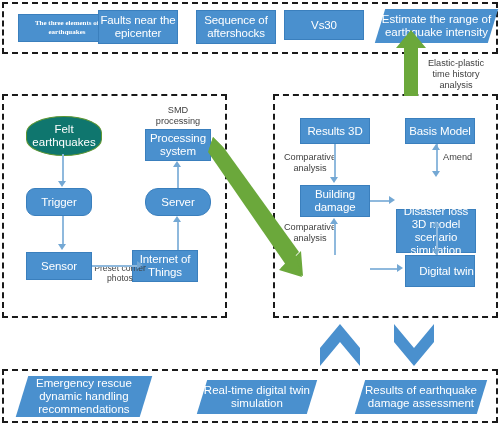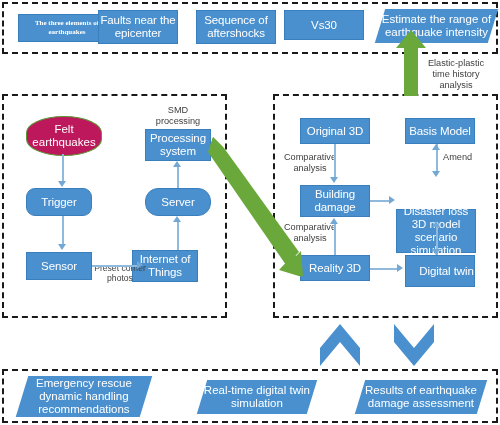--- a/index.html
+++ b/index.html
@@ -10,21 +10,21 @@
   
   .dashband{position:absolute;border:2.5px dashed #1a1a1a;box-sizing:border-box;}
 
   
   .box{position:absolute;background:#4a90ce;border:1px solid #3a7fbd;box-sizing:border-box;
        color:#ffffff;display:flex;align-items:center;justify-content:center;text-align:center;
        line-height:1.12;font-size:11.5px;letter-spacing:-.1px;}
   .box.small{font-size:7px;font-family:"Liberation Serif",serif;font-weight:bold;letter-spacing:0;line-height:1.25;}
 
   
-  .pill{position:absolute;background:#be185d;border:1px solid #5e9633;border-radius:50%/42%;
+  .pill{position:absolute;background:#0f766e;border:1px solid #5e9633;border-radius:50%/42%;
         color:#ffffff;display:flex;align-items:center;justify-content:center;text-align:center;
         line-height:1.12;font-size:11.5px;}
 
   
   .para{position:absolute;background:#4a90ce;color:#fff;display:flex;align-items:center;
         justify-content:center;text-align:center;line-height:1.15;font-size:11.5px;
         transform:skewX(-17deg);}
   .para > span{display:block;transform:skewX(17deg);}
 
   
@@ -118,30 +118,27 @@
   <div class="hline" style="left:92px;top:265px;width:46px;"></div>
   <div class="ahead ar" style="left:137px;top:261px;"></div>
 
   <div class="vline" style="left:177px;top:222px;height:28px;"></div>
   <div class="ahead au" style="left:173.3px;top:216px;"></div>
 
   <div class="vline" style="left:177px;top:167px;height:21px;"></div>
   <div class="ahead au" style="left:173.3px;top:161px;"></div>
 
   <div class="box" style="left:300px;top:118px;width:70px;height:26px;">
-    <span>Original 3D</span>
+    <span>Results 3D</span>
   </div>
 
   <div class="box" style="left:300px;top:185px;width:70px;height:32px;">
     <span>Building damage</span>
   </div>
 
-  <div class="box" style="left:300px;top:255px;width:70px;height:26px;">
-    <span>Reality 3D</span>
-  </div>
 
   <div class="box" style="left:405px;top:118px;width:70px;height:26px;">
     <span>Basis Model</span>
   </div>
 
   <div class="box" style="left:396px;top:177px;width:80px;height:44px;margin-top:32px;">
     <span>Disaster loss 3D model scenario simulation</span>
   </div>
 
   <div class="box" style="left:405px;top:255px;width:70px;height:32px;padding-left:13px;">

